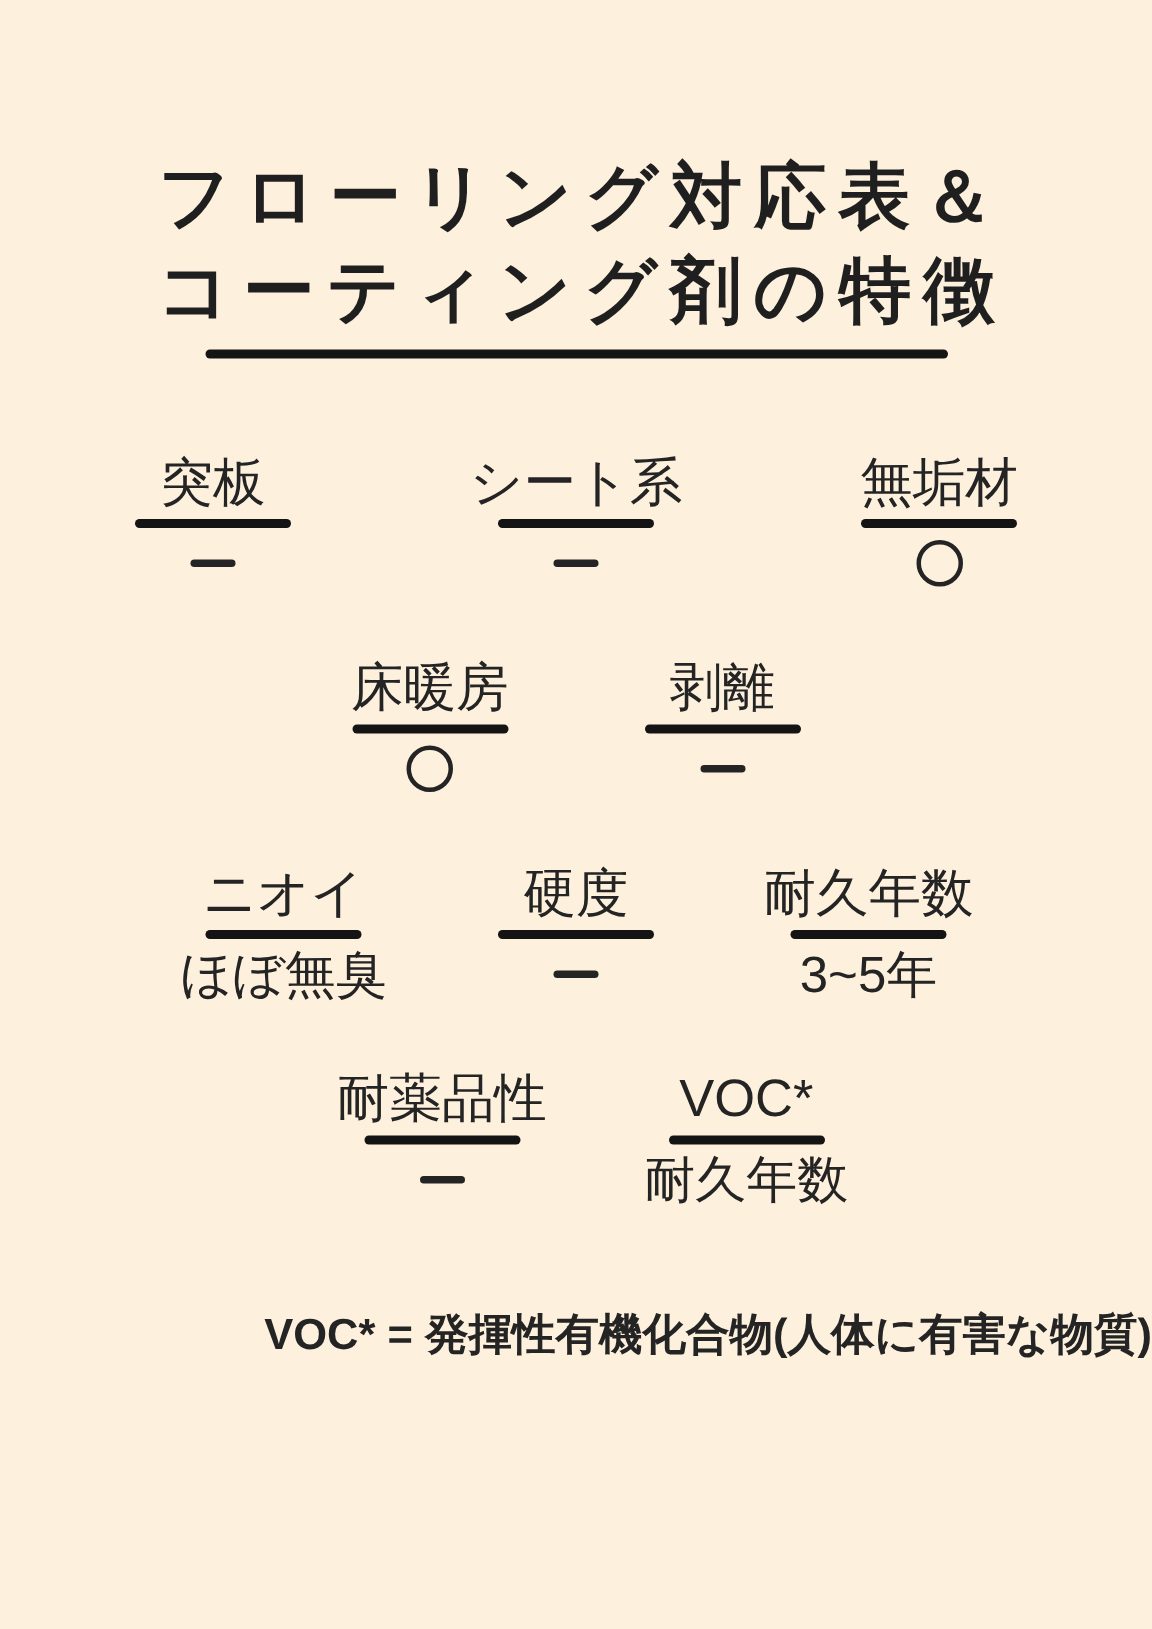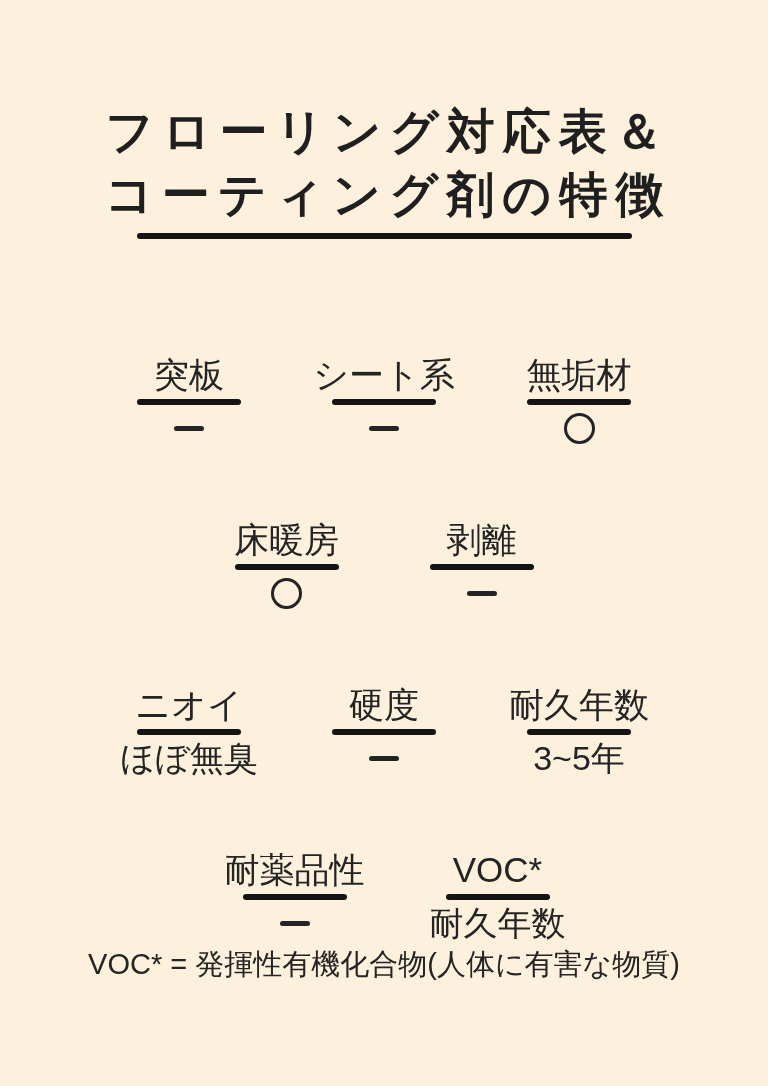--- a/index.html
+++ b/index.html
@@ -37,23 +37,23 @@
     height: 6px;
     background: #141414;
     border-radius: 3px;
     margin: 6px auto 0 auto;
   }
 
   
   .grid-row {
     display: flex;
     justify-content: center;
-    margin-top: 71px;
+    margin-top: 43px;
   }
-  .grid-row.first { margin-top: 116px; }
+  .grid-row.first { margin-top: 63px; gap: 47px; }
   .grid-row.pair {
     gap: 8px;
     transform: translateX(12px);
   }
   .cell {
     width: 195px;
     text-align: center;
   }
   .cell-label {
     font-size: 35px;
@@ -90,24 +90,25 @@
     content: "";
     box-sizing: border-box;
     width: 31px;
     height: 31px;
     border: 3px solid #242424;
     border-radius: 50%;
   }
 
   
   .footnote {
-    text-align: center;
+    margin-top: 63px;
+    text-align: right;
     font-size: 29px;
     line-height: 40px;
-    font-weight: 400;
+    font-weight: 700;
     color: #242424;
     white-space: nowrap;
   }
 </style>
 </head>
 <body>
 
 <div class="page">
 
   <h1 class="title">

